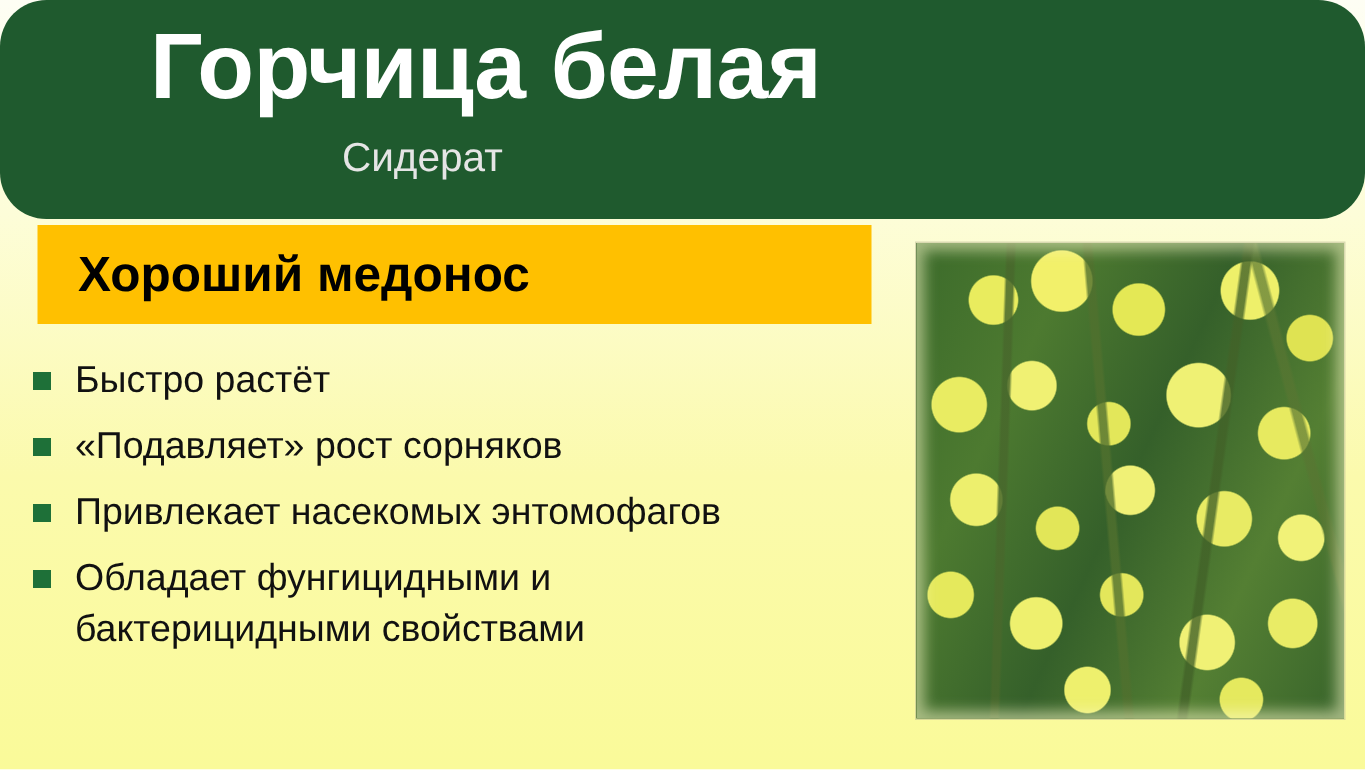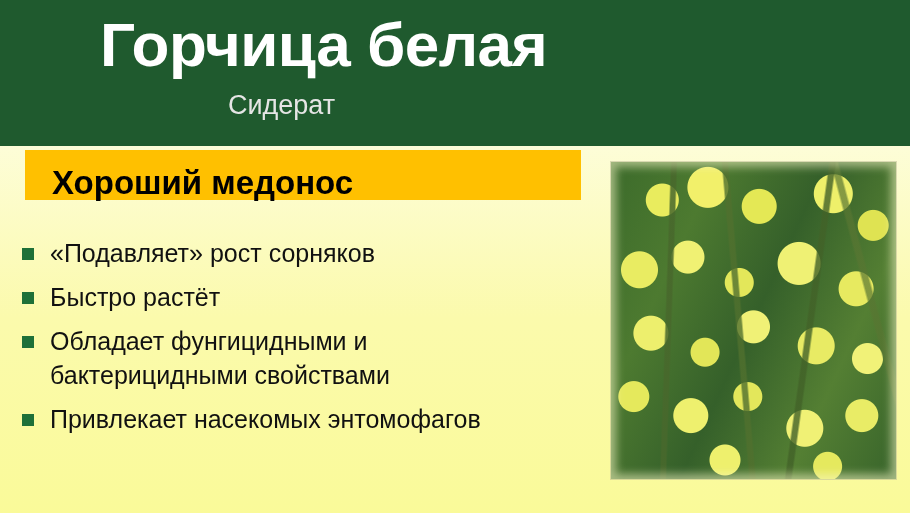--- a/index.html
+++ b/index.html
@@ -22,20 +22,21 @@
   }
 
   
   .header {
     position: absolute;
     left: 0;
     top: 0;
     width: 910px;
     height: 146px;
     background: #1f5a2e;
+    border-radius: 31px;
   }
   .header-title {
     position: absolute;
     left: 100px;
     top: 9px;
     width: 700px;
     color: #ffffff;
     font-size: 62px;
     font-weight: bold;
     line-height: 72px;
@@ -52,21 +53,21 @@
     line-height: 32px;
     white-space: nowrap;
   }
 
   
   .banner {
     position: absolute;
     left: 25px;
     top: 150px;
     width: 556px;
-    height: 50px;
+    height: 66px;
     background: #ffc000;
   }
   .banner-text {
     position: absolute;
     left: 27px;
     top: 12px;
     color: #000000;
     font-size: 33px;
     font-weight: bold;
     line-height: 42px;
@@ -167,37 +168,37 @@
   </div>
 
   <div class="banner">
     <div class="banner-text">Хороший медонос</div>
   </div>
 
   <div class="bullet-list">
 
     <div class="bullet-item">
       <span class="bullet-marker"></span>
+      <span class="bullet-text">Быстро растёт</span>
+    </div>
+
+    <div class="bullet-item">
+      <span class="bullet-marker"></span>
       <span class="bullet-text">«Подавляет» рост сорняков</span>
     </div>
 
     <div class="bullet-item">
       <span class="bullet-marker"></span>
-      <span class="bullet-text">Быстро растёт</span>
+      <span class="bullet-text">Привлекает насекомых энтомофагов</span>
     </div>
 
     <div class="bullet-item">
       <span class="bullet-marker"></span>
       <span class="bullet-text">Обладает фунгицидными и
 бактерицидными свойствами</span>
-    </div>
-
-    <div class="bullet-item">
-      <span class="bullet-marker"></span>
-      <span class="bullet-text">Привлекает насекомых энтомофагов</span>
     </div>
 
 
   </div>
 
   <div class="photo-frame">
     <div class="photo-canvas"></div>
     <div class="photo-stems"></div>
     <div class="photo-soft-edge"></div>
   </div>

